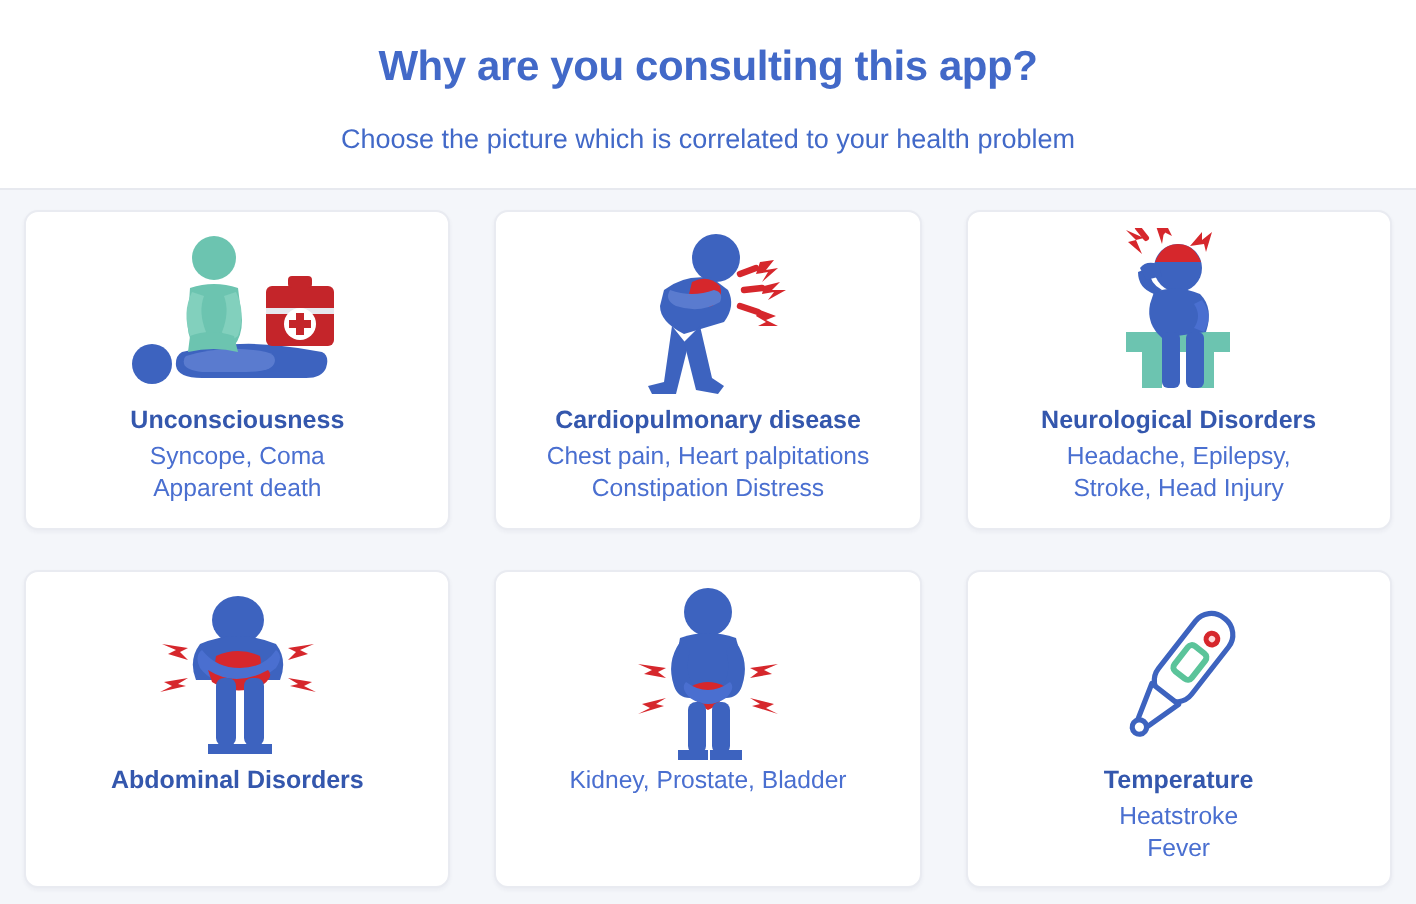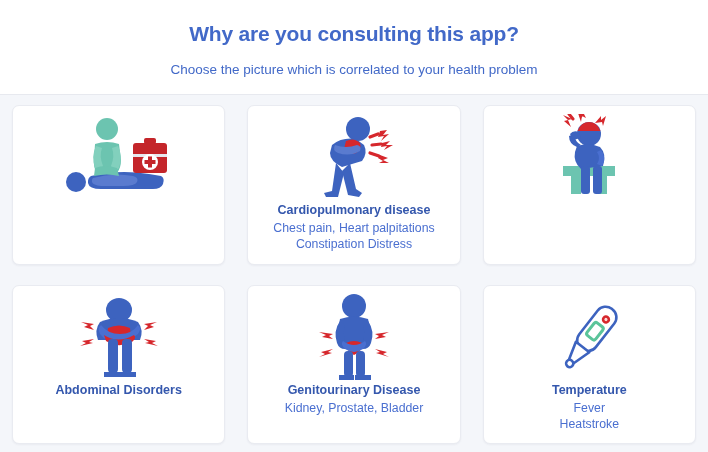--- a/index.html
+++ b/index.html
@@ -132,20 +132,25 @@
           <path d="M34 52 Q44 48 56 52 L58 60 Q46 57 33 60 Z" fill="#6cc4b0"></path>
 
           <rect x="72" y="27" width="34" height="30" rx="3" fill="#c4252a"></rect>
           <rect x="83" y="22" width="12" height="6" rx="2" fill="#c4252a"></rect>
           <rect x="72" y="38" width="34" height="3" fill="#e6e8ee"></rect>
           <circle cx="89" cy="46" r="8" fill="#ffffff"></circle>
           <rect x="87" y="40.5" width="4" height="11" fill="#c4252a"></rect>
           <rect x="83.5" y="44" width="11" height="4" fill="#c4252a"></rect>
         </svg>
       </div>
+      <div class="card-text">
+        <div class="card-title">Unconsciousness</div>
+        <div class="card-sub">Syncope, Coma</div>
+        <div class="card-sub">Apparent death</div>
+      </div>
     </div>
 
     <div class="card">
       <div class="card-icon">
         <svg width="104" height="86" viewBox="0 0 104 86" aria-hidden="true">
 
           <circle cx="56" cy="14" r="12" fill="#3d63bf"></circle>
 
           <path d="M30 30 Q40 22 54 24 L62 30 Q66 38 60 46 L40 52 Q28 46 28 38 Z" fill="#3d63bf"></path>
 
@@ -199,20 +204,25 @@
             <path d="M36 5 L32 0"></path>
             <path d="M44 2 L43 -3"></path>
           </g>
           <g fill="#d6272c">
             <path d="M34 13 l-7 -6 4 -1 -5 -5 9 4 -4 1 z"></path>
             <path d="M44 8 l-3 -9 4 2 -1 -7 5 10 -4 -2 z"></path>
             <path d="M58 9 l6 -7 0 4 5 -4 -3 10 -1 -4 z"></path>
           </g>
         </svg>
       </div>
+      <div class="card-text">
+        <div class="card-title">Neurological Disorders</div>
+        <div class="card-sub">Headache, Epilepsy,</div>
+        <div class="card-sub">Stroke, Head Injury</div>
+      </div>
     </div>
 
     <div class="card">
       <div class="card-icon">
         <svg width="110" height="88" viewBox="0 0 110 88" aria-hidden="true">
 
           <ellipse cx="55" cy="16" rx="13" ry="12" fill="#3d63bf"></ellipse>
 
           <path d="M36 28 Q55 20 74 28 Q80 36 76 46 L34 46 Q30 36 36 28 Z" fill="#3d63bf"></path>
 
@@ -264,21 +274,20 @@
 
           <g fill="#d6272c">
             <path d="M34 46 l-11 -2 4 -2 -7 -3 14 2 -4 2 z"></path>
             <path d="M34 56 l-12 3 4 2 -6 3 13 -4 -4 -1 z"></path>
             <path d="M76 46 l11 -2 -4 -2 7 -3 -14 2 4 2 z"></path>
             <path d="M76 56 l12 3 -4 2 6 3 -13 -4 4 -1 z"></path>
           </g>
         </svg>
       </div>
       <div class="card-text">
-        <div class="card-title">Genitourinary Disease</div>
         <div class="card-sub">Kidney, Prostate, Bladder</div>
       </div>
     </div>
 
     <div class="card">
       <div class="card-icon">
         <svg width="96" height="86" viewBox="0 0 96 86" aria-hidden="true">
           <g transform="rotate(38 48 43)">
 
             <rect x="38" y="6" width="21" height="50" rx="10" fill="#ffffff" stroke="#3d63bf" stroke-width="2.6"></rect>
@@ -289,19 +298,19 @@
 
             <rect x="43" y="26" width="11" height="16" rx="2.5" fill="none" stroke="#5bc49a" stroke-width="3"></rect>
 
             <circle cx="50" cy="18" r="4.2" fill="#d6272c"></circle>
             <circle cx="50" cy="18" r="1.6" fill="#ffd9d9"></circle>
           </g>
         </svg>
       </div>
       <div class="card-text">
         <div class="card-title">Temperature</div>
+        <div class="card-sub">Heatstroke</div>
         <div class="card-sub">Fever</div>
-        <div class="card-sub">Heatstroke</div>
       </div>
     </div>
 
   </div>
 </div>
 
 </body></html>

